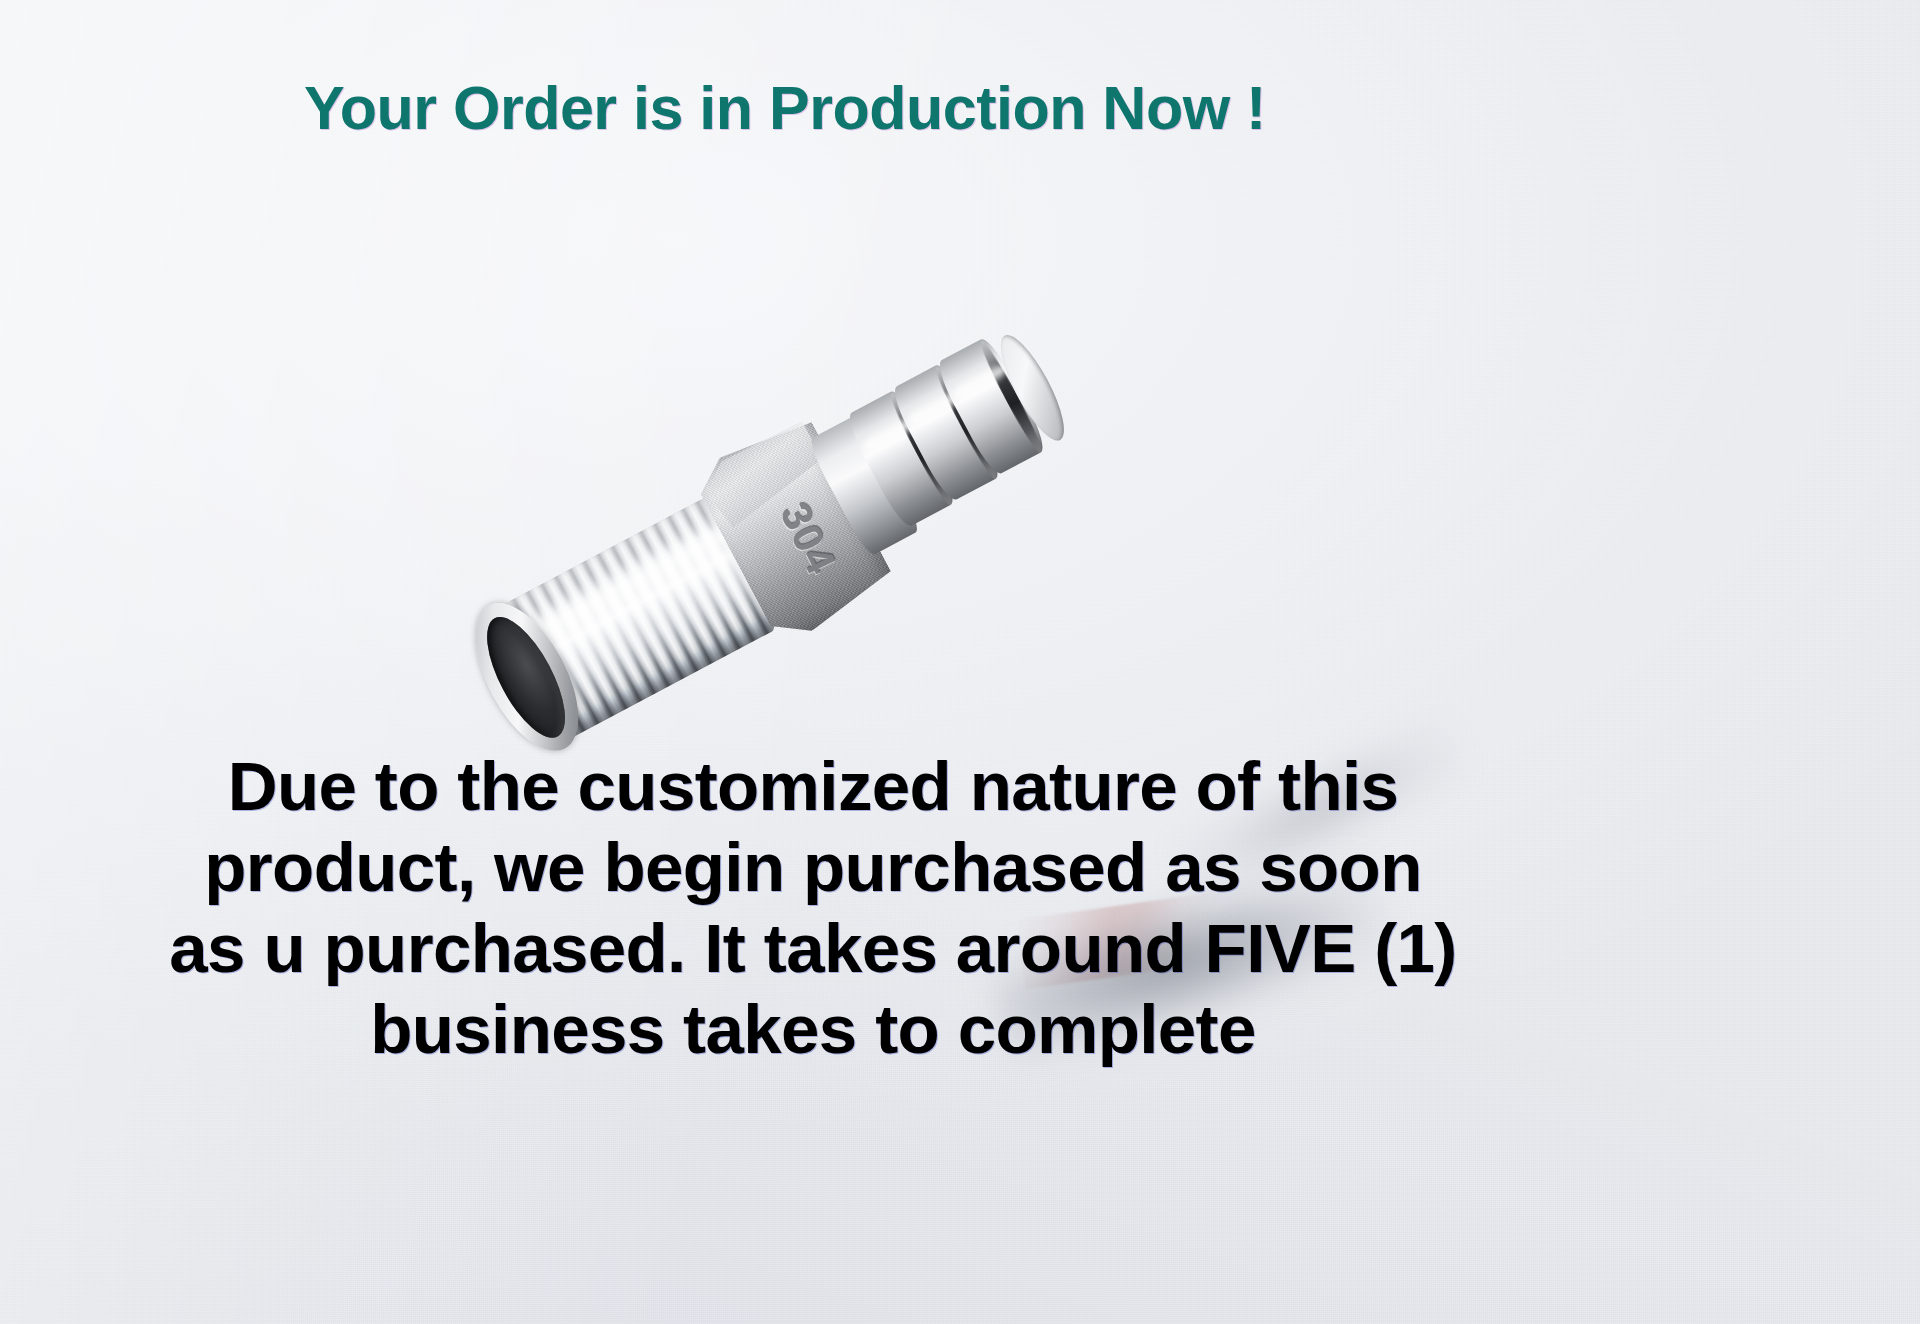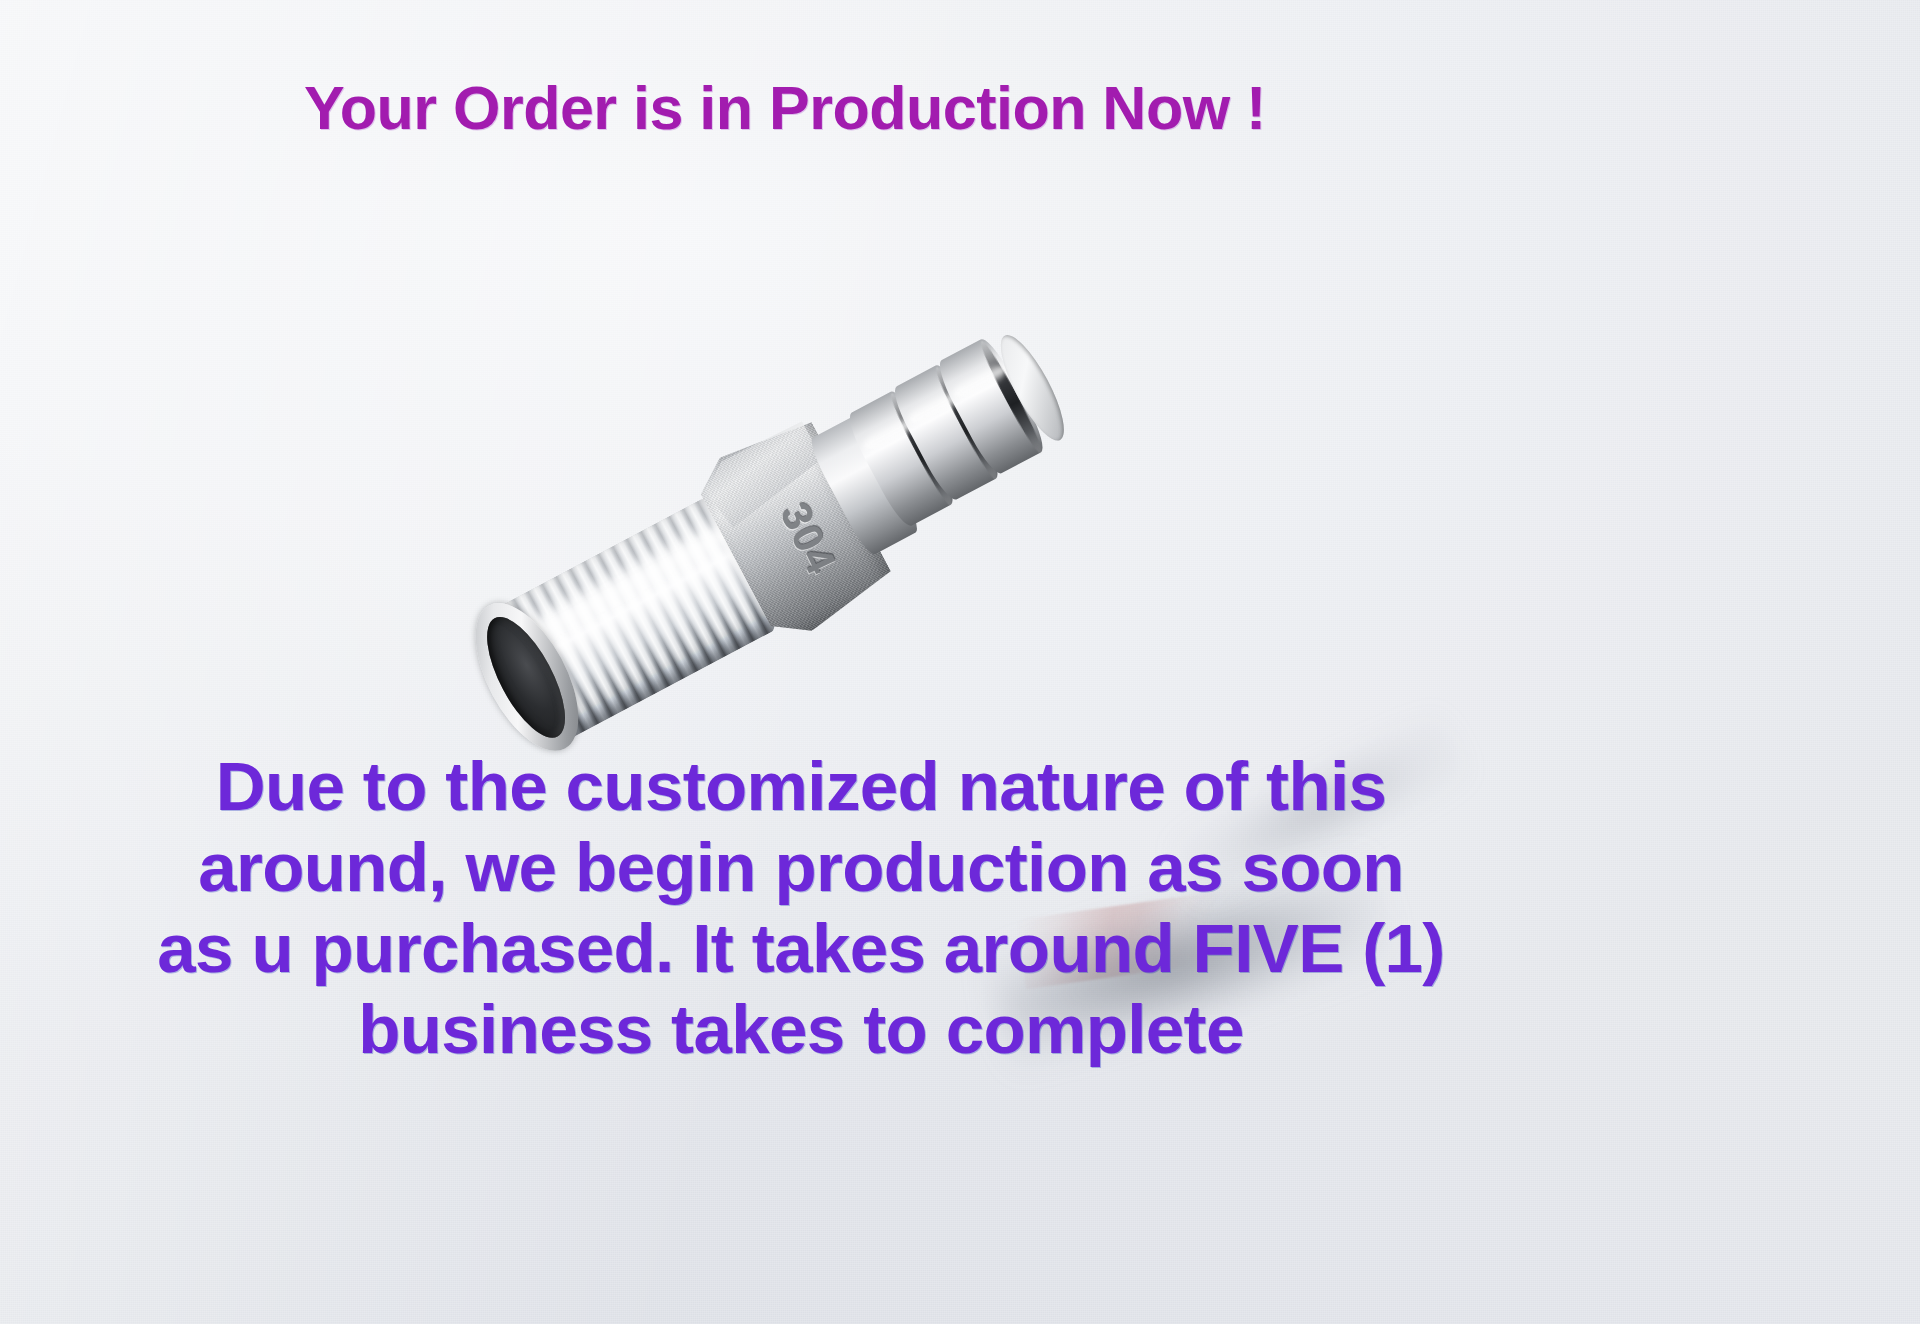--- a/index.html
+++ b/index.html
@@ -246,44 +246,45 @@
     box-shadow: inset -2px 0 4px rgba(60,62,66,.4);
   }
 
   
   .headline {
     position: absolute;
     left: 0;
     top: 73px;
     width: 1570px;
     text-align: center;
-    color: #a21caf;
+    color: #0f766e;
     font-family: "Liberation Sans", sans-serif;
     font-weight: bold;
     font-size: 61px;
     line-height: 70px;
     letter-spacing: -0.5px;
     white-space: nowrap;
     text-shadow: 1px 1px 0 rgba(160,60,200,.28);
   }
 
   
   .bodycopy {
     position: absolute;
-    left: 16px;
+    left: 0;
     top: 746px;
     width: 1570px;
     text-align: center;
-    color: #6d28d9;
+    color: #000000;
     font-family: "Liberation Sans", sans-serif;
     font-weight: bold;
     font-size: 69px;
     line-height: 81px;
     letter-spacing: -0.6px;
     text-shadow: 1px 1px 0 rgba(20,40,190,.30);
+    padding-left: 28px;
   }
   .bodycopy .line {
     display: block;
     white-space: nowrap;
   }
 </style>
 </head>
 <body>
 
 <div id="banner">
@@ -324,18 +325,18 @@
       <div class="barb" style="left:552px; top:258px;"></div>
       <div class="barb-ring" style="left:600px; top:260px;"></div>
       <div class="barb-hi" style="left:556px; top:284px;"></div>
 
       <div class="barb-tip-face"></div>
     </div>
   </div>
 
   <div class="bodycopy">
     <span class="line">Due to the customized nature of this</span>
-    <span class="line">around, we begin production as soon</span>
+    <span class="line">product, we begin purchased as soon</span>
     <span class="line">as u purchased. It takes around FIVE (1)</span>
     <span class="line">business takes to complete</span>
   </div>
 
 </div>
 
 </body></html>

